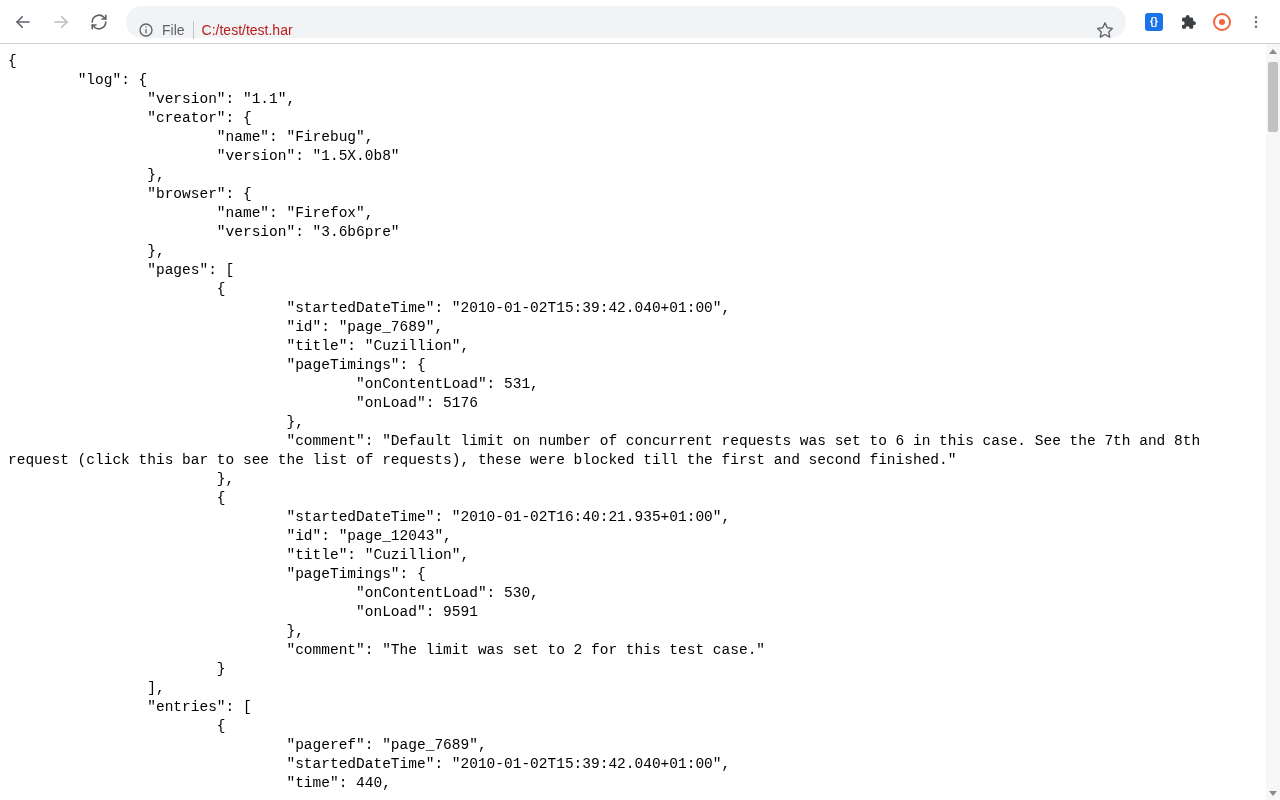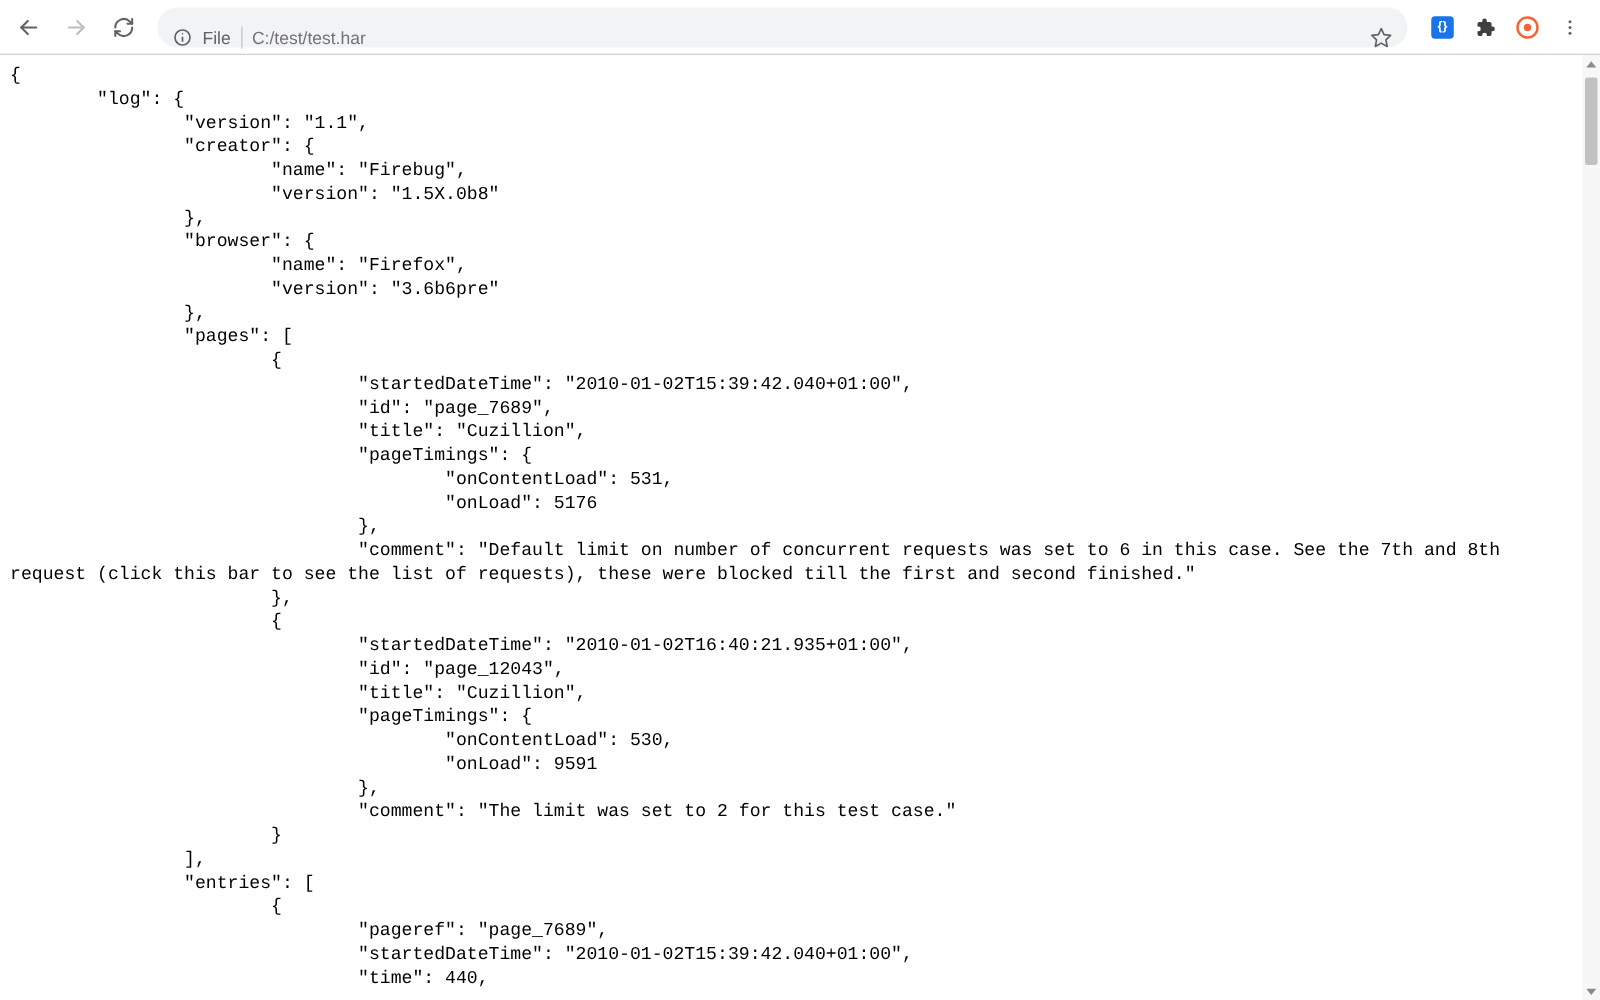--- a/index.html
+++ b/index.html
@@ -53,21 +53,21 @@
     color: #5f6368;
     font-size: 14px;
   }
   .file-divider {
     width: 1px;
     height: 18px;
     background: #c4c4c4;
   }
   .url-text {
     font-size: 14px;
-    color: #737373;
+    color: #b91c1c;
     flex: 1 1 auto;
     white-space: nowrap;
     overflow: hidden;
   }
   .star-btn {
     color: #5f6368;
     display: flex;
     align-items: center;
     justify-content: center;
     width: 22px;

